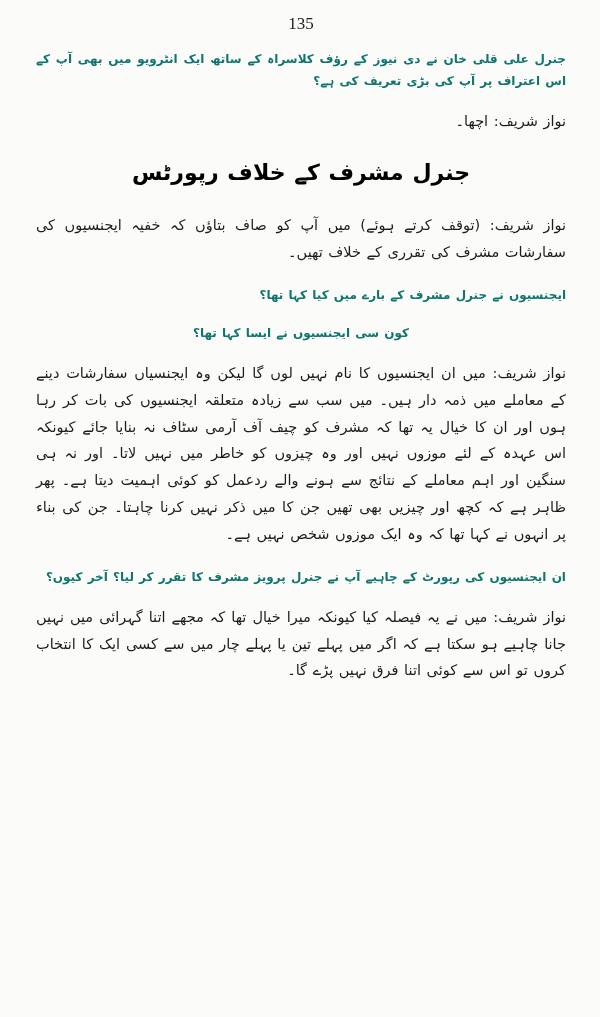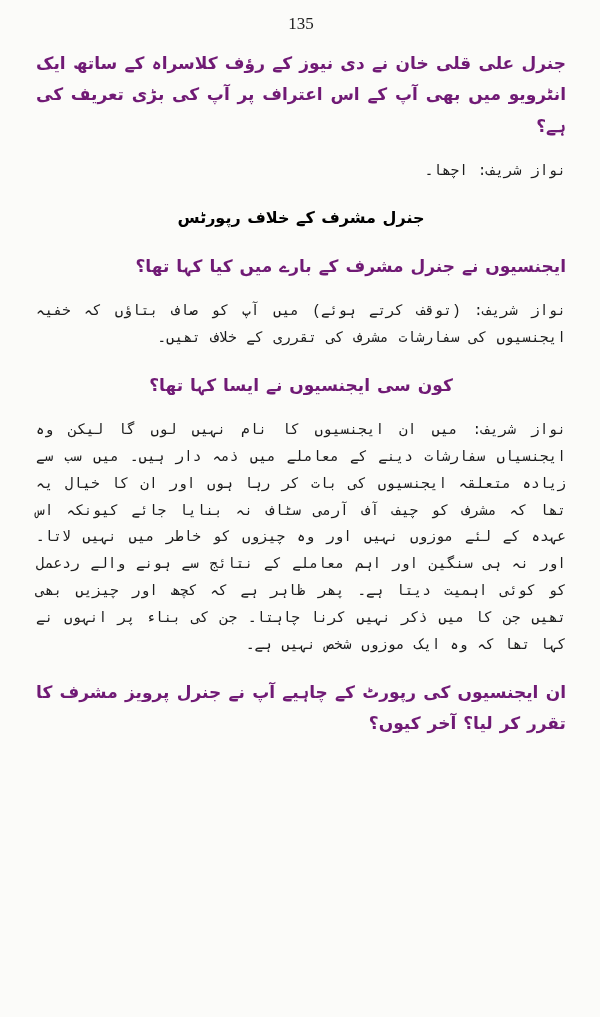--- a/index.html
+++ b/index.html
@@ -32,35 +32,34 @@
       direction: rtl;
       unicode-bidi: embed;
       text-align: justify;
       text-align-last: right;
       line-height: 1.85;
       margin: 0 0 14px 0;
       word-spacing: 1px;
     }
     .question {
       font-weight: 700;
-      font-size: 17px;
-      color: #701a75;
+      font-size: 12px;
+      color: #0f766e;
       margin-top: 6px;
       margin-bottom: 16px;
     }
     .answer {
       font-weight: 400;
       font-size: 14.5px;
       color: #1c1c1c;
       margin-bottom: 18px;
-      font-family: Liberation Mono, monospace;
     }
     .section-heading {
       font-weight: 700;
-      font-size: 16px;
+      font-size: 22px;
       text-align: center;
       text-align-last: center;
       margin: 10px 0 18px 0;
       color: #000;
     }
     .centered-question {
       text-align: left;
       text-align-last: center;
     }
   </style>
@@ -71,25 +70,26 @@
 
   <div class="page-number">135</div>
 
   <div class="block question">جنرل علی قلی خان نے دی نیوز کے رؤف کلاسراہ کے ساتھ ایک انٹرویو میں بھی آپ کے اس اعتراف پر آپ کی بڑی تعریف کی ہے؟</div>
 
   <div class="block answer">نواز شریف: اچھا۔</div>
 
   <div class="block section-heading">جنرل مشرف کے خلاف رپورٹس</div>
 
 
+  <div class="block answer">نواز شریف: (توقف کرتے ہوئے) میں آپ کو صاف بتاؤں کہ خفیہ ایجنسیوں کی سفارشات مشرف کی تقرری کے خلاف تھیں۔</div>
+
   <div class="block question">ایجنسیوں نے جنرل مشرف کے بارے میں کیا کہا تھا؟</div>
-
-  <div class="block answer">نواز شریف: (توقف کرتے ہوئے) میں آپ کو صاف بتاؤں کہ خفیہ ایجنسیوں کی سفارشات مشرف کی تقرری کے خلاف تھیں۔</div>
 
 
   <div class="block question centered-question">کون سی ایجنسیوں نے ایسا کہا تھا؟</div>
 
   <div class="block answer">نواز شریف: میں ان ایجنسیوں کا نام نہیں لوں گا لیکن وہ ایجنسیاں سفارشات دینے کے معاملے میں ذمہ دار ہیں۔ میں سب سے زیادہ متعلقہ ایجنسیوں کی بات کر رہا ہوں اور ان کا خیال یہ تھا کہ مشرف کو چیف آف آرمی سٹاف نہ بنایا جائے کیونکہ اس عہدہ کے لئے موزوں نہیں اور وہ چیزوں کو خاطر میں نہیں لاتا۔ اور نہ ہی سنگین اور اہم معاملے کے نتائج سے ہونے والے ردعمل کو کوئی اہمیت دیتا ہے۔ پھر ظاہر ہے کہ کچھ اور چیزیں بھی تھیں جن کا میں ذکر نہیں کرنا چاہتا۔ جن کی بناء پر انہوں نے کہا تھا کہ وہ ایک موزوں شخص نہیں ہے۔</div>
 
   <div class="block question">ان ایجنسیوں کی رپورٹ کے چاہیے آپ نے جنرل پرویز مشرف کا تقرر کر لیا؟ آخر کیوں؟</div>
 
+  <div class="block answer">نواز شریف: میں نے یہ فیصلہ کیا کیونکہ میرا خیال تھا کہ مجھے اتنا گہرائی میں نہیں جانا چاہیے ہو سکتا ہے کہ اگر میں پہلے تین یا پہلے چار میں سے کسی ایک کا انتخاب کروں تو اس سے کوئی اتنا فرق نہیں پڑے گا۔</div>
 
 </div>
 
 </body></html>

